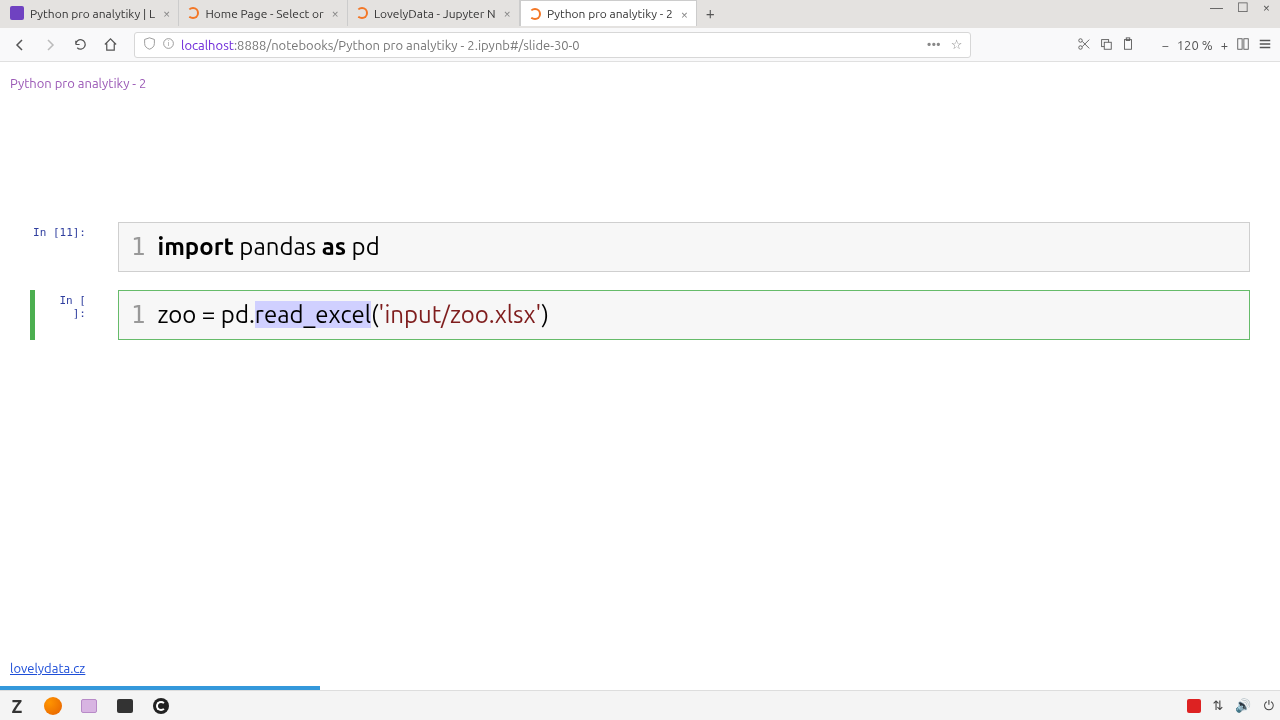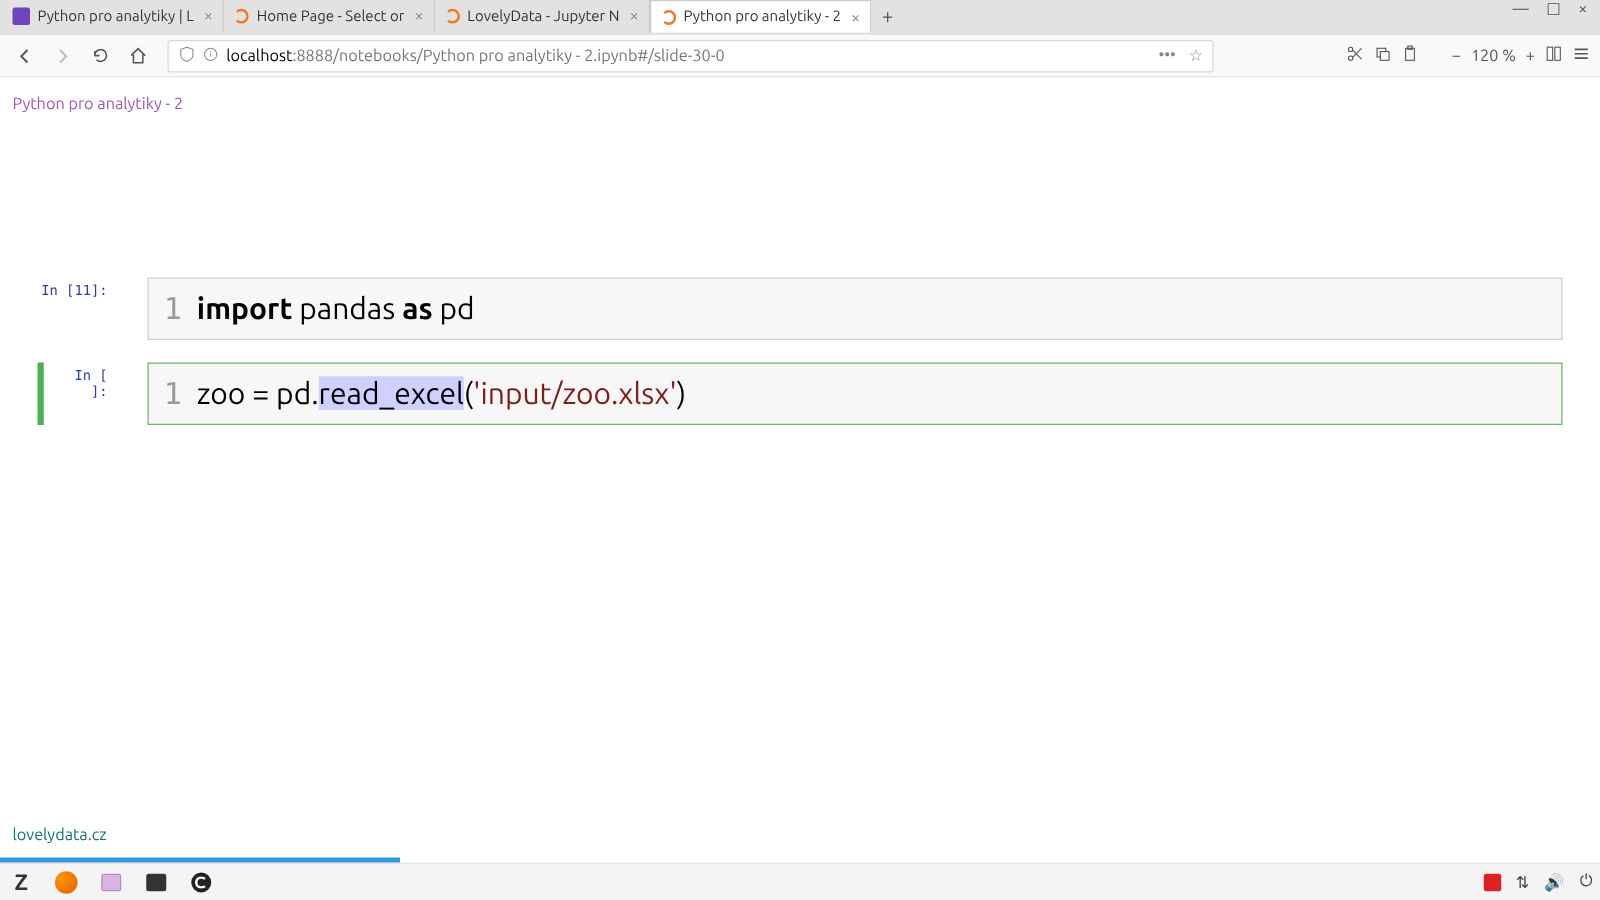--- a/index.html
+++ b/index.html
@@ -16,29 +16,29 @@
 .tab .close { margin-left: 8px; color: #888; font-size: 13px; cursor: pointer; }
 .newtab-btn { width: 26px; height: 26px; display: flex; align-items: center; justify-content: center; color: #555; font-size: 16px; cursor: pointer; }
 .win-controls { margin-left: auto; display: flex; gap: 14px; padding-right: 10px; color: #555; font-size: 13px; }
 .win-controls span { cursor: pointer; }
 
 
 .navbar { height: 34px; background: #f9f9fa; border-bottom: 1px solid #e0e0e0; display: flex; align-items: center; padding: 0 8px; gap: 6px; }
 .nav-btn { width: 24px; height: 24px; display: flex; align-items: center; justify-content: center; color: #5a5a5a; cursor: pointer; }
 .nav-btn.disabled { color: #bbb; cursor: default; }
 .url-wrap { flex: 1; height: 26px; background: #fff; border: 1px solid #d7d7d7; border-radius: 3px; margin: 0 100px 0 6px; display: flex; align-items: center; padding: 0 8px; gap: 6px; font-size: 13px; color: #777; }
-.url-wrap .host { color: #000000; text-align: center; }
+.url-wrap .host { color: #6d28d9; text-align: center; }
 .url-actions { margin-left: auto; display: flex; gap: 10px; color: #888; }
 .zoom-area { display: flex; align-items: center; gap: 8px; color: #555; font-size: 13px; }
 .zoom-area .btn { cursor: pointer; }
 
 
 .content { flex: 1; position: relative; background: #fff; }
 .crumb { position: absolute; top: 14px; left: 10px; font-size: 13px; color: #9b59b6; }
-.footer-link { position: absolute; bottom: 15px; left: 10px; font-size: 13px; color: #0f766e; }
+.footer-link { position: absolute; bottom: 15px; left: 10px; font-size: 13px; color: #1d4ed8; text-decoration: underline; }
 .progress { position: absolute; bottom: 0; left: 0; height: 4px; width: 25%; background: #3498db; }
 
 
 .cells { position: absolute; top: 160px; left: 30px; right: 30px; }
 .cell { display: flex; margin-bottom: 18px; gap: 28px; }
 .prompt { width: 60px; text-align: right; font-family: monospace; font-size: 11px; color: #303F9F; padding-top: 4px; padding-right: 4px; }
 .cell-inner { flex: 1; border: 1px solid #cfcfcf; background: #f7f7f7; padding: 10px 12px; display: flex; }
 .cell.active .cell-inner { border: 1px solid #66BB6A; }
 .cell.active { position: relative; }
 .cell.active::before { content: ""; position: absolute; left: 0; top: 0; bottom: 0; width: 5px; background: #4CAF50; }

